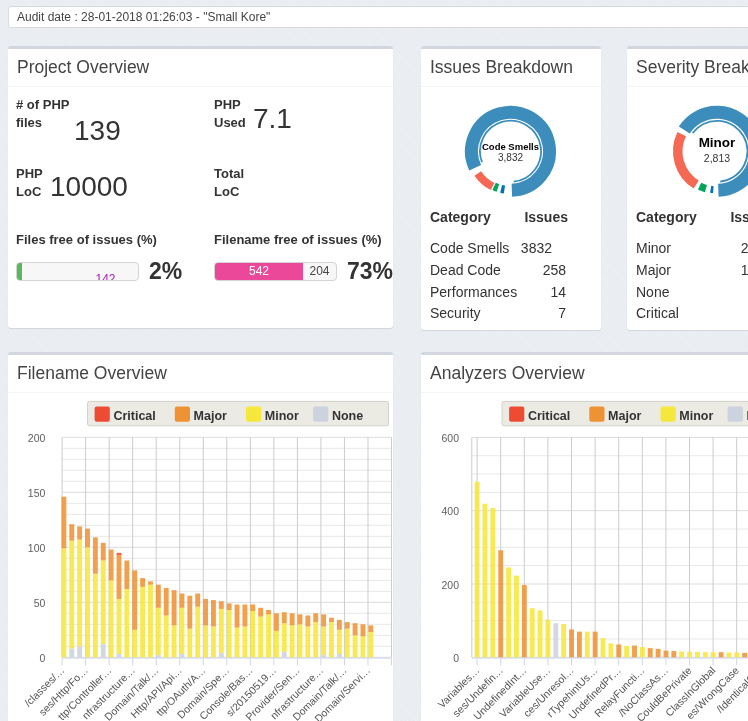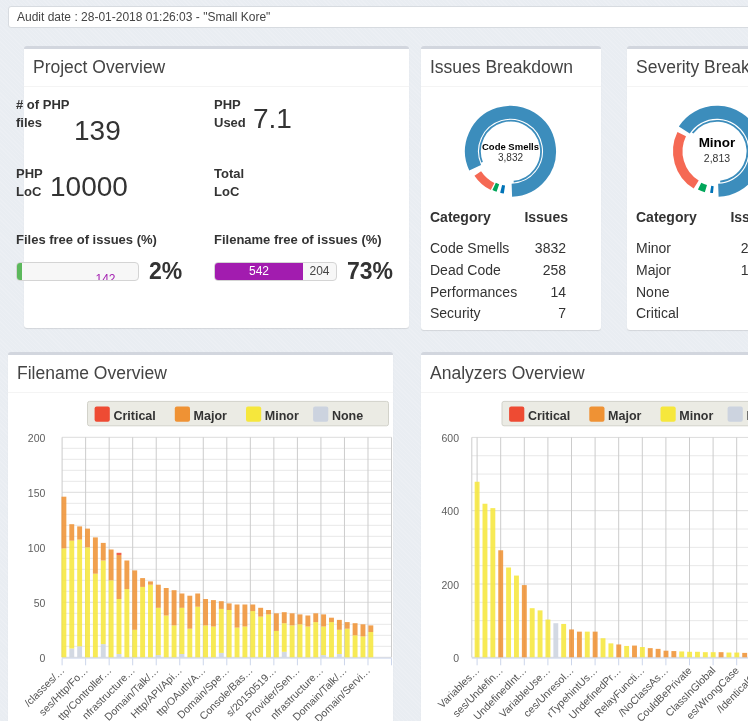--- a/index.html
+++ b/index.html
@@ -29,48 +29,48 @@
 .pbar { position:absolute; width:123px; height:19px; background:#f7f7f7;
   border:1px solid #d4d4d4; border-radius:4px; overflow:hidden; font-size:12px; }
 .trow { position:absolute; font-size:14px; color:#333; width:138px; }
 .trow .v { float:right; }
 .thead { font-weight:bold; }
 </style>
 </head>
 <body>
 <div class="auditbar">Audit date : 28-01-2018 01:26:03 - "Small Kore"</div>
 
-<div class="box" style="left:8px;top:46px;width:385px;height:282px;margin-left:16px;">
+<div class="box" style="left:8px;top:46px;width:385px;height:282px;">
   <div class="bhead">Project Overview</div>
 </div>
 <div class="lbl" style="left:16px;top:96px;"># of PHP<br>files</div>
 <div class="val" style="left:74px;top:106px;margin-top:12px;">139</div>
 <div class="lbl" style="left:214px;top:96px;">PHP<br>Used</div>
 <div class="val" style="left:253px;top:106px;">7.1</div>
 <div class="lbl" style="left:16px;top:165px;">PHP<br>LoC</div>
 <div class="val" style="left:50px;top:174px;">10000</div>
 <div class="lbl" style="left:214px;top:165px;">Total<br>LoC</div>
 <div class="lbl" style="left:16px;top:231px;">Files free of issues (%)</div>
 <div class="lbl" style="left:214px;top:231px;">Filename free of issues (%)</div>
 <div class="pbar" style="left:16px;top:262px;">
   <div style="position:absolute;left:0;top:0;width:5px;height:17px;background:#5cb85c;"></div>
   <div style="position:absolute;left:0;top:8px;width:121px;text-align:center;line-height:17px;color:#a21caf;margin-left:28px;">142</div>
 </div>
 <div class="pct" style="left:149px;top:262px;">2%</div>
 <div class="pbar" style="left:214px;top:262px;">
-  <div style="position:absolute;left:0;top:0;width:88px;height:17px;background:#a21caf;color:#fff;text-align:center;line-height:17px;">542</div>
+  <div style="position:absolute;left:0;top:0;width:88px;height:17px;background:#ec4899;color:#fff;text-align:center;line-height:17px;">542</div>
   <div style="position:absolute;left:88px;top:0;width:33px;text-align:center;line-height:17px;color:#444;">204</div>
 </div>
 <div class="pct" style="left:347px;top:262px;">73%</div>
 
 <div class="box" style="left:421px;top:46px;width:180px;height:284px;">
   <div class="bhead">Issues Breakdown</div>
 </div>
 <div class="trow thead" style="left:430px;top:209px;">Category<span class="v">Issues</span></div>
-<div class="trow" style="left:430px;top:240.1px;">Code Smells<span class="v" style="margin-right:2px;">3832</span></div>
+<div class="trow" style="left:430px;top:240.1px;">Code Smells<span class="v" style="margin-right:16px;">3832</span></div>
 <div class="trow" style="left:430px;top:261.8px;">Dead Code<span class="v" style="margin-right:2px;">258</span></div>
 <div class="trow" style="left:430px;top:283.5px;">Performances<span class="v" style="margin-right:2px;">14</span></div>
 <div class="trow" style="left:430px;top:305.2px;">Security<span class="v" style="margin-right:2px;">7</span></div>
 
 <div class="box" style="left:627px;top:46px;width:180px;height:284px;">
   <div class="bhead">Severity Breakdown</div>
 </div>
 <div class="trow thead" style="left:636px;top:209px;">Category<span class="v">Issues</span></div>
 <div class="trow" style="left:636px;top:240.1px;">Minor<span class="v" style="margin-right:2px;">2813</span></div>
 <div class="trow" style="left:636px;top:261.8px;">Major<span class="v" style="margin-right:2px;">1203</span></div>

